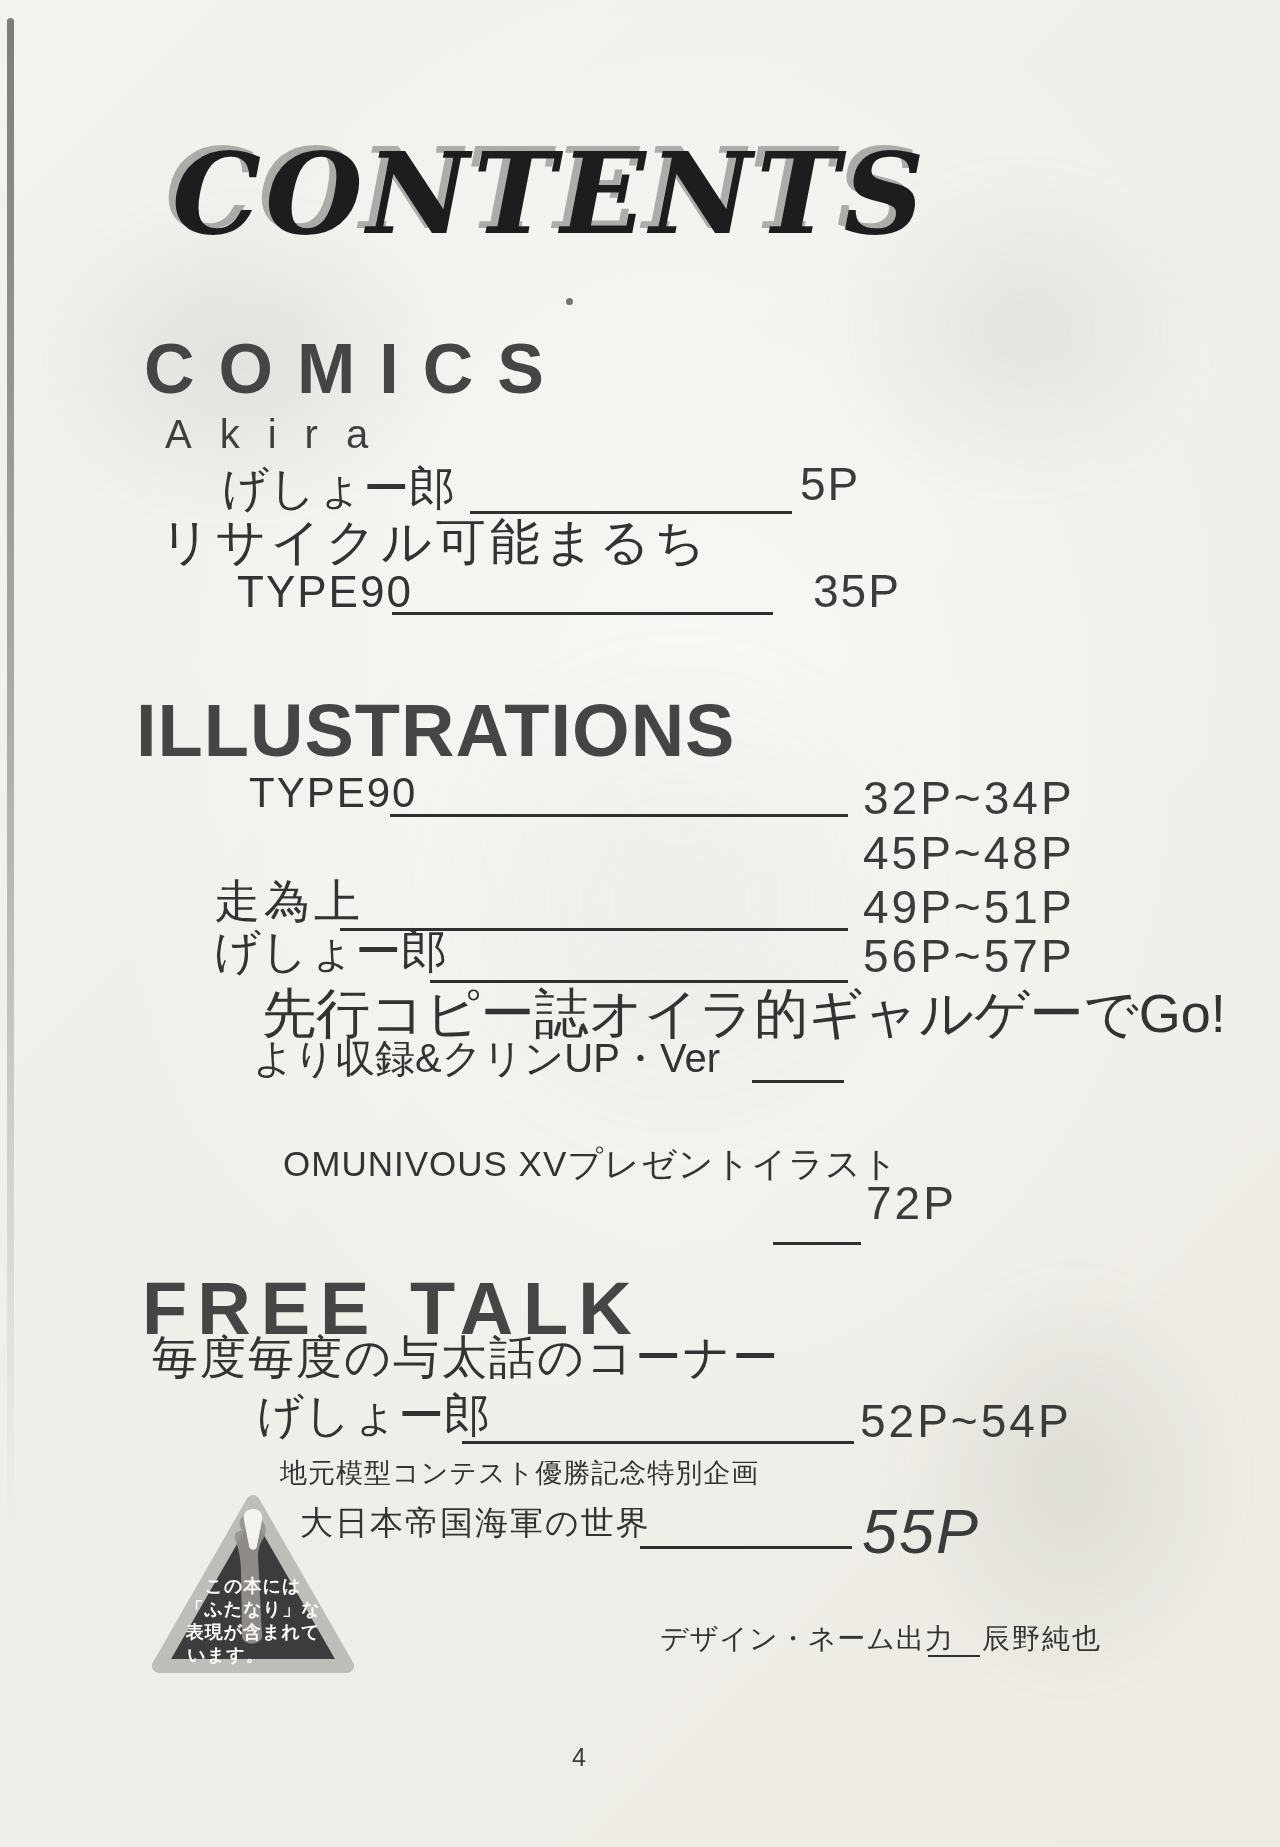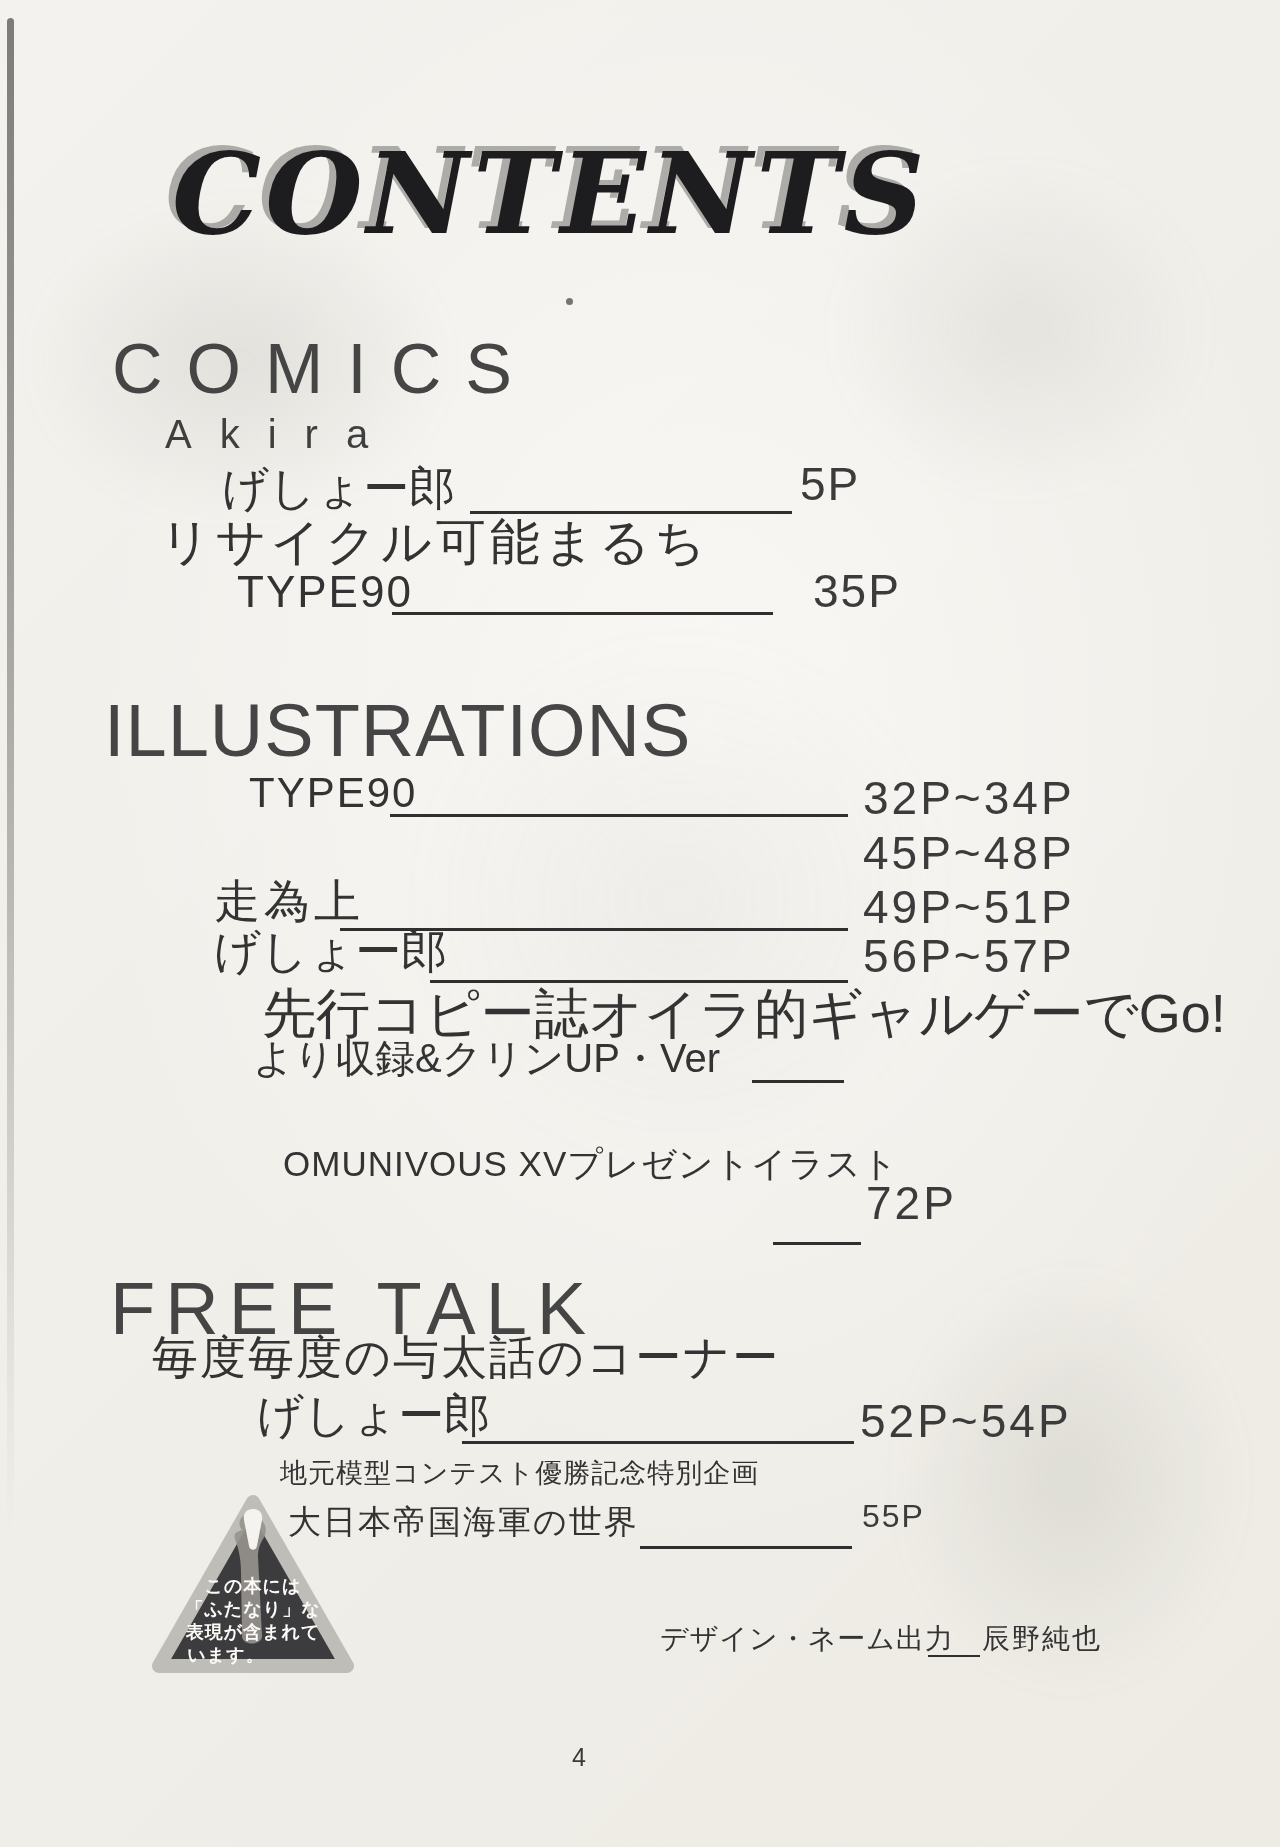--- a/index.html
+++ b/index.html
@@ -29,21 +29,21 @@
     position:absolute;left:7px;top:18px;width:7px;height:1520px;border-radius:4px;
     background:linear-gradient(to bottom,rgba(45,45,45,0.60),rgba(45,45,45,0.30) 55%,rgba(45,45,45,0.05) 90%,transparent);
   }
   .title{
     font-family:"DejaVu Serif","Liberation Serif",serif;
     font-style:italic;font-weight:700;
     color:#1d1d20;
     text-shadow:-7px -5px 0 rgba(115,113,110,0.55);
     letter-spacing:4px;
   }
-  .hd{font-weight:400;color:#454545;}
+  .hd{font-weight:700;color:#454545;margin-left:32px;}
   .jp{color:#333;}
   .pg{color:#3b3b3b;font-weight:400;}
   .leader{height:0;border-bottom:3px solid #2f2f2f;}
   .dot{width:7px;height:7px;border-radius:50%;background:#4a4a4a;opacity:.75;}
   .warn-wrap{left:146px;top:1486px;width:214px;height:196px;}
   .warn-wrap svg{display:block;width:100%;height:100%;}
   .warn-text{fill:#fbfaf7;font-family:"Liberation Sans","DejaVu Sans",sans-serif;
              font-weight:700;letter-spacing:1px;}
   .pagenum{color:#3a3a3a;}
 </style>
@@ -101,23 +101,23 @@
 
   <div class="abs hd" style="left:110px;top:1272px;font-size:74px;letter-spacing:10px;">FREE TALK</div>
   <div class="abs jp" style="left:152px;top:1334px;font-size:46px;letter-spacing:2px;">毎度毎度の与太話のコーナー</div>
 
   <div class="abs jp" style="left:257px;top:1392px;font-size:46px;">げしょー郎</div>
   <div class="abs leader" style="left:462px;top:1441px;width:392px;"></div>
   <div class="abs pg" style="left:860px;top:1398px;font-size:46px;letter-spacing:3px;">52P~54P</div>
 
   <div class="abs jp" style="left:280px;top:1460px;font-size:27px;letter-spacing:1px;">地元模型コンテスト優勝記念特別企画</div>
 
-  <div class="abs jp" style="left:288px;top:1506px;font-size:33px;letter-spacing:2px;font-family:Liberation Serif, serif;">大日本帝国海軍の世界</div>
+  <div class="abs jp" style="left:300px;top:1506px;font-size:33px;letter-spacing:2px;">大日本帝国海軍の世界</div>
   <div class="abs leader" style="left:640px;top:1546px;width:212px;"></div>
-  <div class="abs pg" style="left:862px;top:1500px;font-size:32px;letter-spacing:2px;">55P</div>
+  <div class="abs pg" style="left:862px;top:1500px;font-size:63px;letter-spacing:2px;font-style:italic;">55P</div>
 
   <div class="abs warn-wrap">
     <svg viewBox="0 0 214 196">
       <polygon points="107,16 201,180 13,180" fill="#3c3b3d" stroke="#bfbdb8" stroke-width="14" stroke-linejoin="round"></polygon>
       <path d="M96 44 C89 35 98 25 108 29 C119 33 123 44 117 53 C114 58 112 63 112 71
                L116 150 C116 160 96 160 96 150 L95 86 C95 69 91 59 89 53 C87 47 91 46 96 44 Z" fill="#97948e" opacity="0.9"></path>
       <path d="M107 23 C100 23 97 28 98 34 L103 60 C104 65 110 65 111 60 L116 34 C117 28 114 23 107 23 Z" fill="#f4f3ef"></path>
       <text class="warn-text" x="107" y="106" text-anchor="middle" font-size="18">この本には</text>
       <text class="warn-text" x="107" y="129" text-anchor="middle" font-size="18">「ふたなり」な</text>
       <text class="warn-text" x="107" y="152" text-anchor="middle" font-size="18">表現が含まれて</text>

